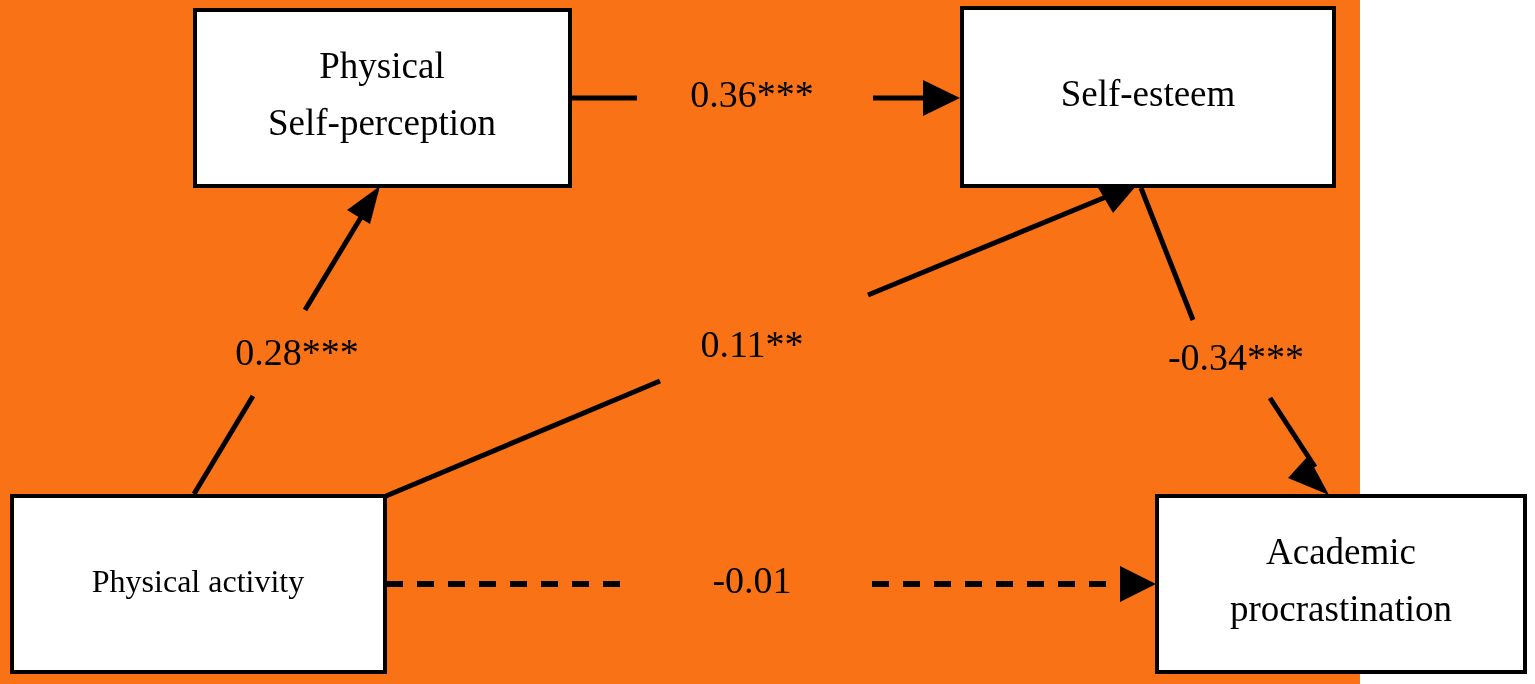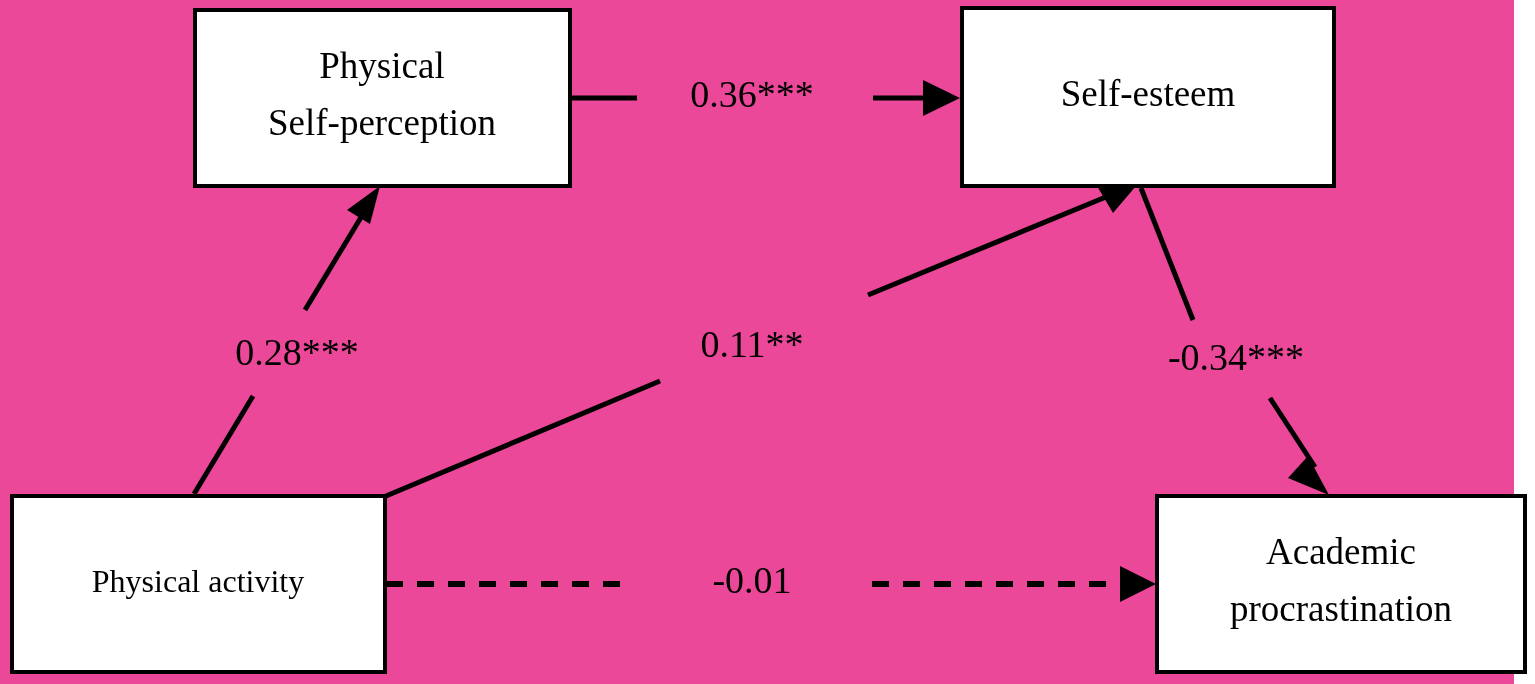--- a/index.html
+++ b/index.html
@@ -8,23 +8,23 @@
     background: #ffffff;
   }
   body {
     width: 1535px;
     height: 684px;
     overflow: hidden;
     font-family: "Liberation Serif", "DejaVu Serif", serif;
   }
   #diagram-root {
     position: relative;
-    width: 1514px;
+    width: 1360px;
     height: 684px;
-    background: #ec4899;
+    background: #f97316;
   }
   svg.diagram-canvas {
     position: absolute;
     top: 0;
     left: 0;
     width: 1535px;
     height: 684px;
     display: block;
   }
   .node-box {

